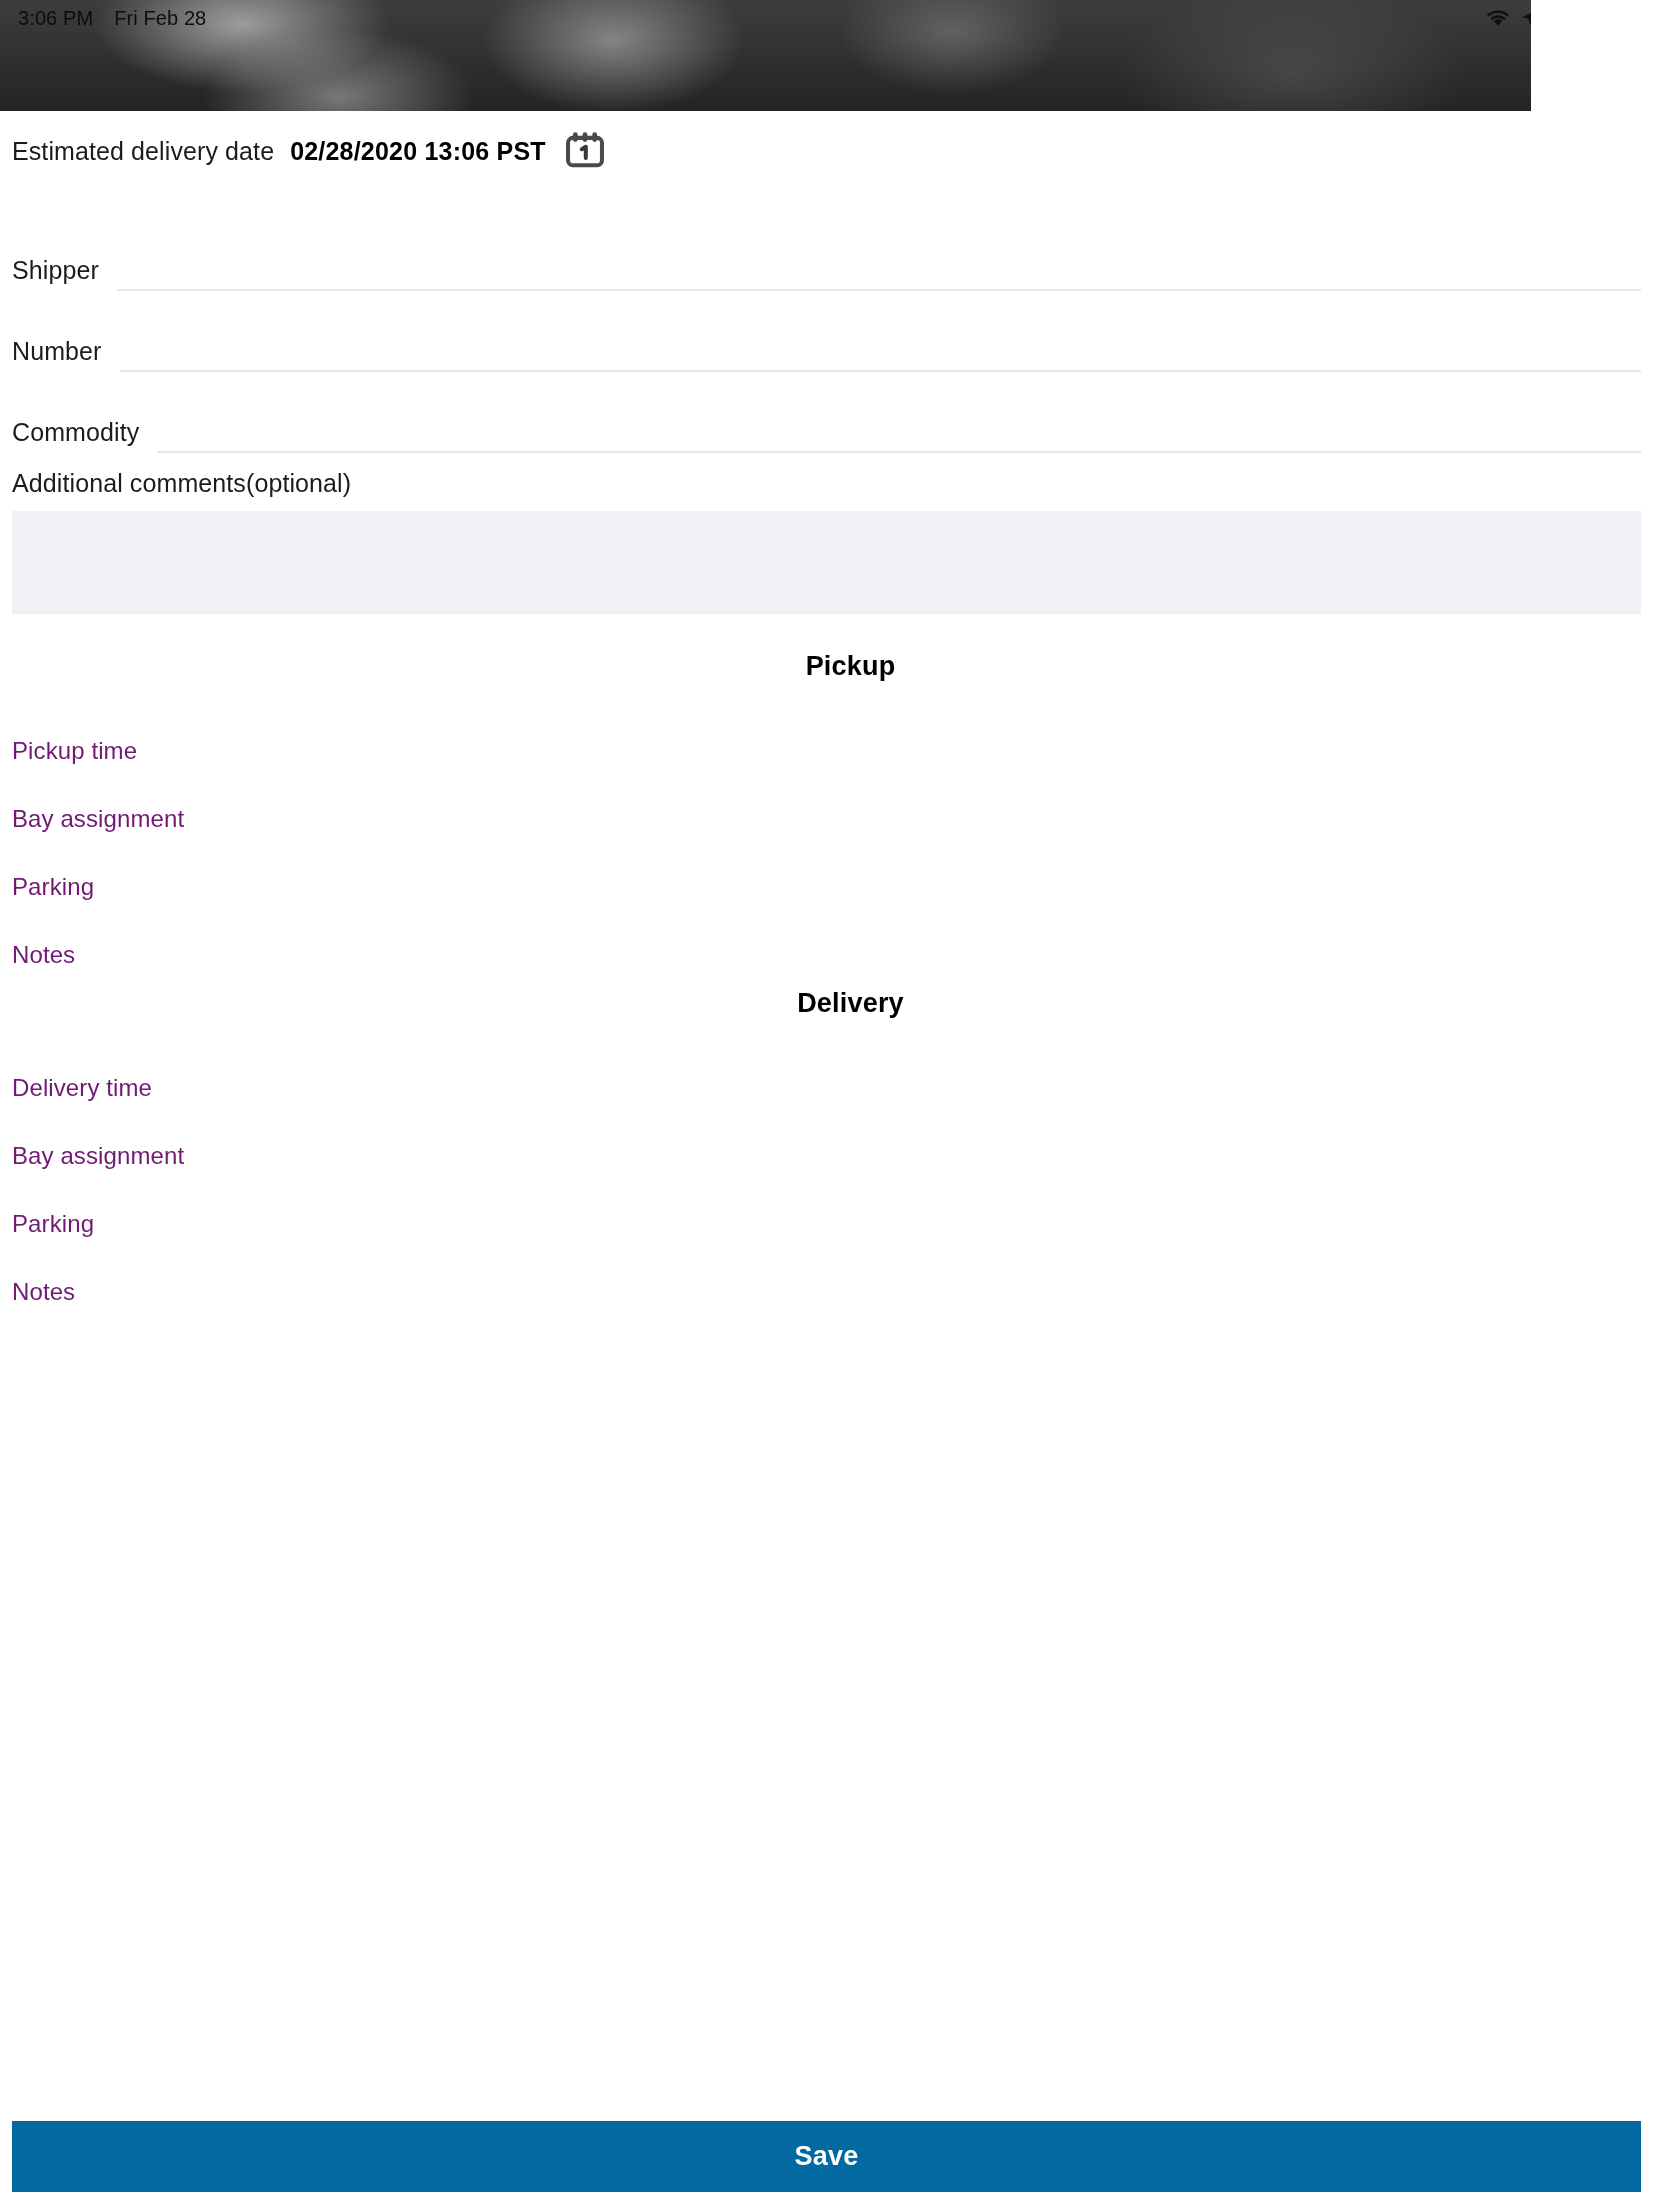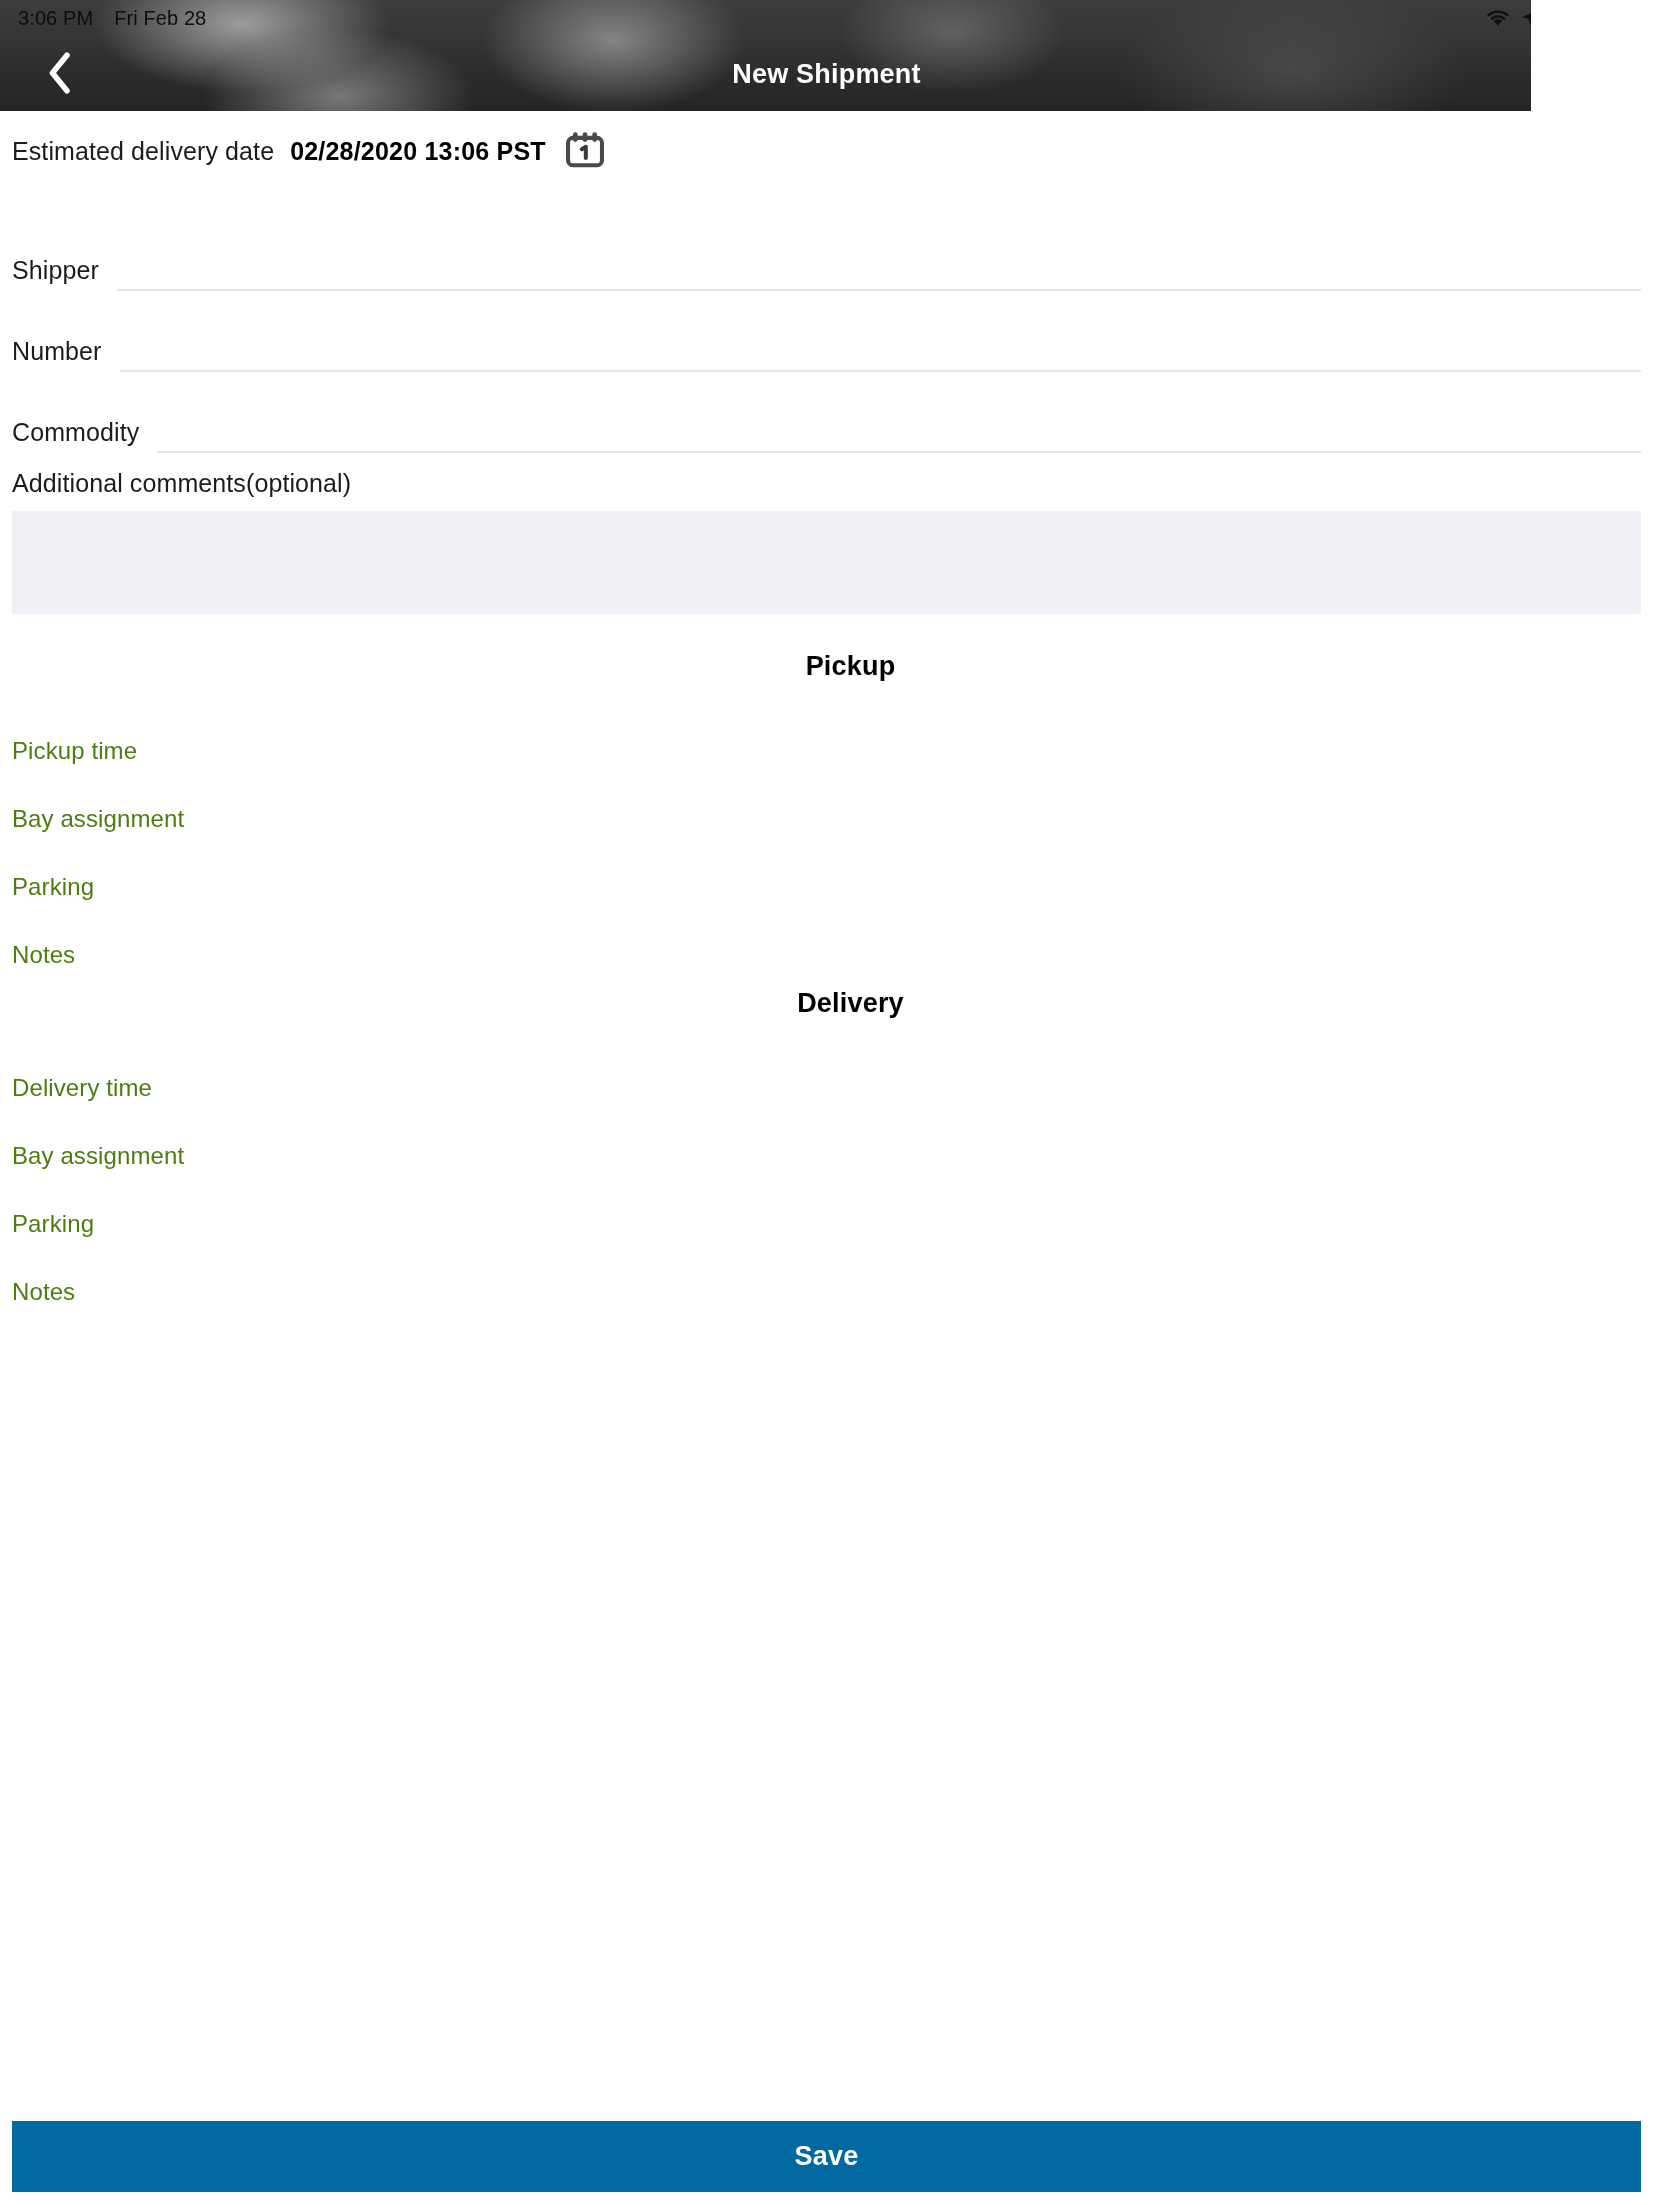--- a/index.html
+++ b/index.html
@@ -199,21 +199,21 @@
 
   .simple-row {
     display: flex;
     align-items: flex-end;
     padding-left: 12px;
     padding-right: 12px;
     height: 68px;
   }
   .simple-label {
     font-size: 24px;
-    color: #4d7c0f;
+    color: #701a75;
     white-space: nowrap;
     padding-bottom: 3.2px;
     letter-spacing: 0.1px;
     text-align: center;
   }
   .simple-input {
     flex: 1;
     margin-left: 18px;
     height: 36px;
     border: none;
@@ -272,30 +272,20 @@
             <path d="M21.5 2.5 L2.5 11.3 L10.4 13.6 L12.8 21.5 Z" fill="#101010"></path>
           </svg>
         </span>
         <span>69%</span>
         <span class="batt">
           <span class="batt-fill" id="batt-fill" style="width: 69%;"></span>
         </span>
       </div>
     </div>
 
-    <div id="navbar">
-      <div id="nav-back">
-        <span>
-          <svg width="27.4" height="42" viewBox="0 0 34 52">
-            <path d="M26 4 L8 26 L26 48" stroke="#ffffff" stroke-width="7" fill="none" stroke-linecap="round" stroke-linejoin="round"></path>
-          </svg>
-        </span>
-      </div>
-      <div id="nav-title">New Shipment</div>
-    </div>
 
   </div>
 
   <div id="content">
 
     
 
     
     <div class="date-row second">
       <span class="date-label">Estimated delivery date</span>

